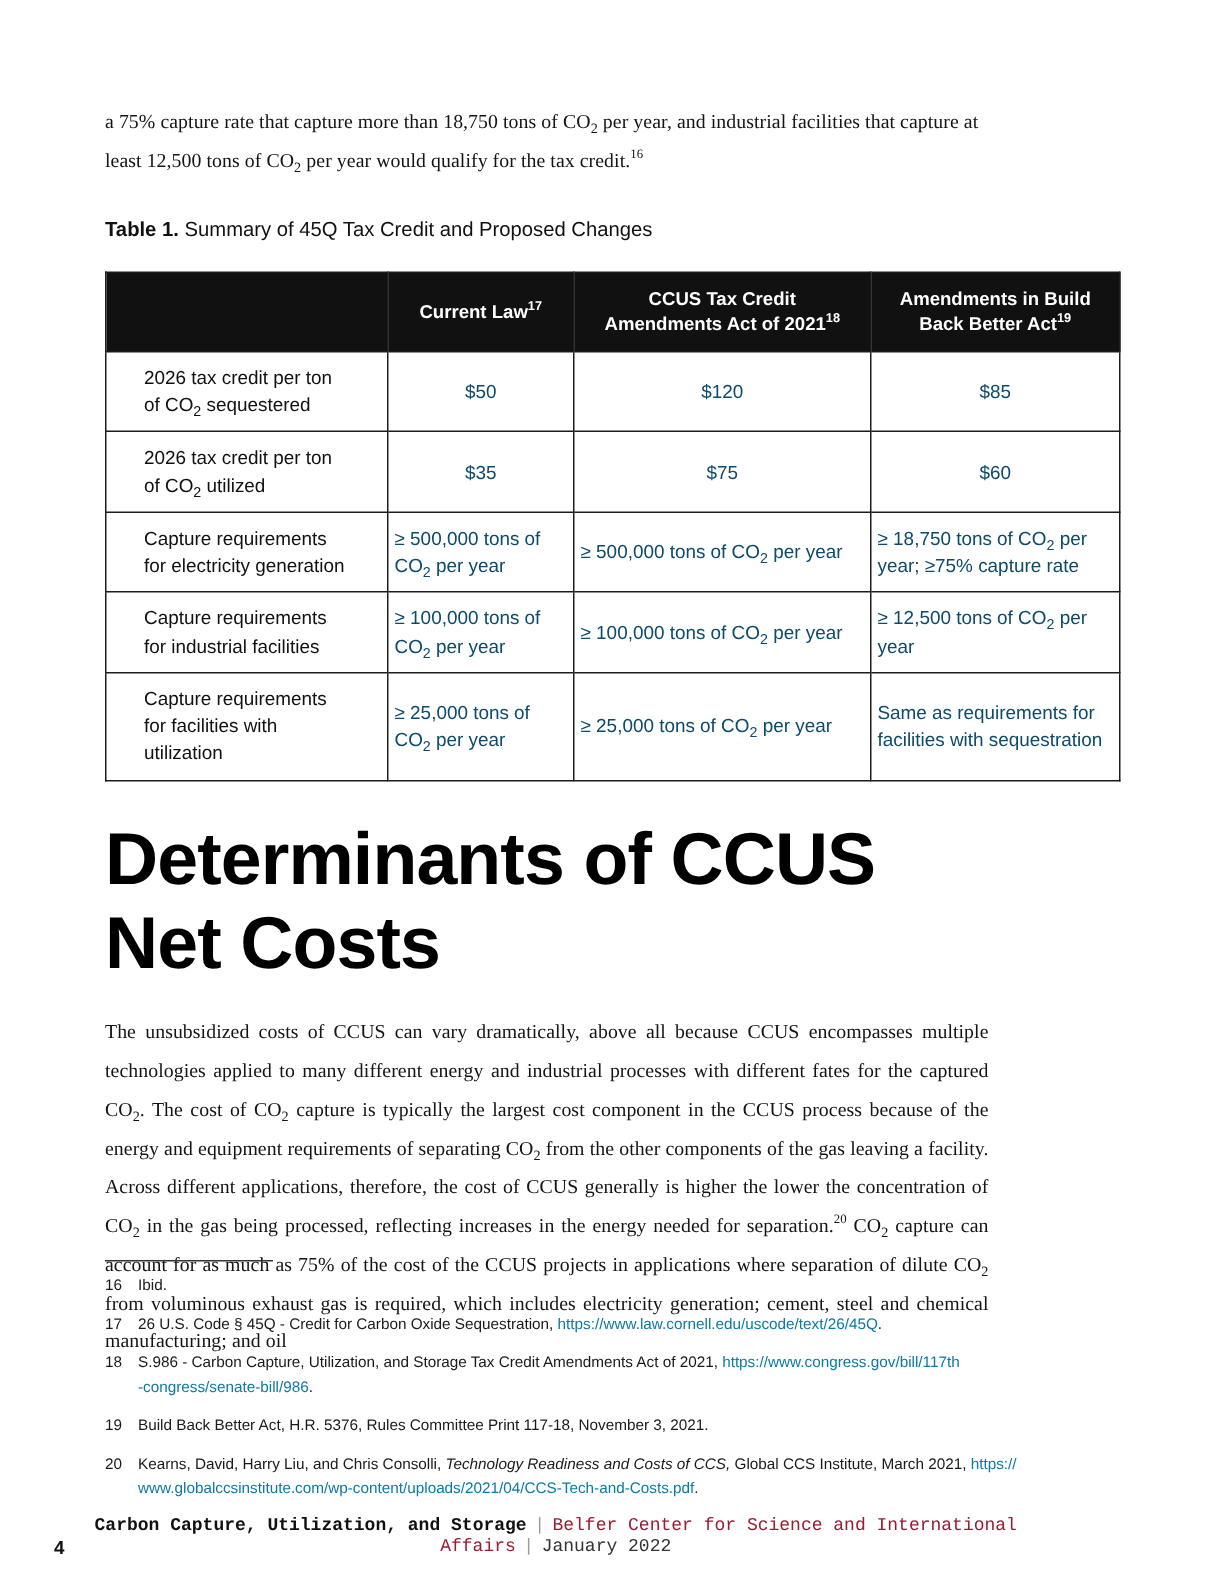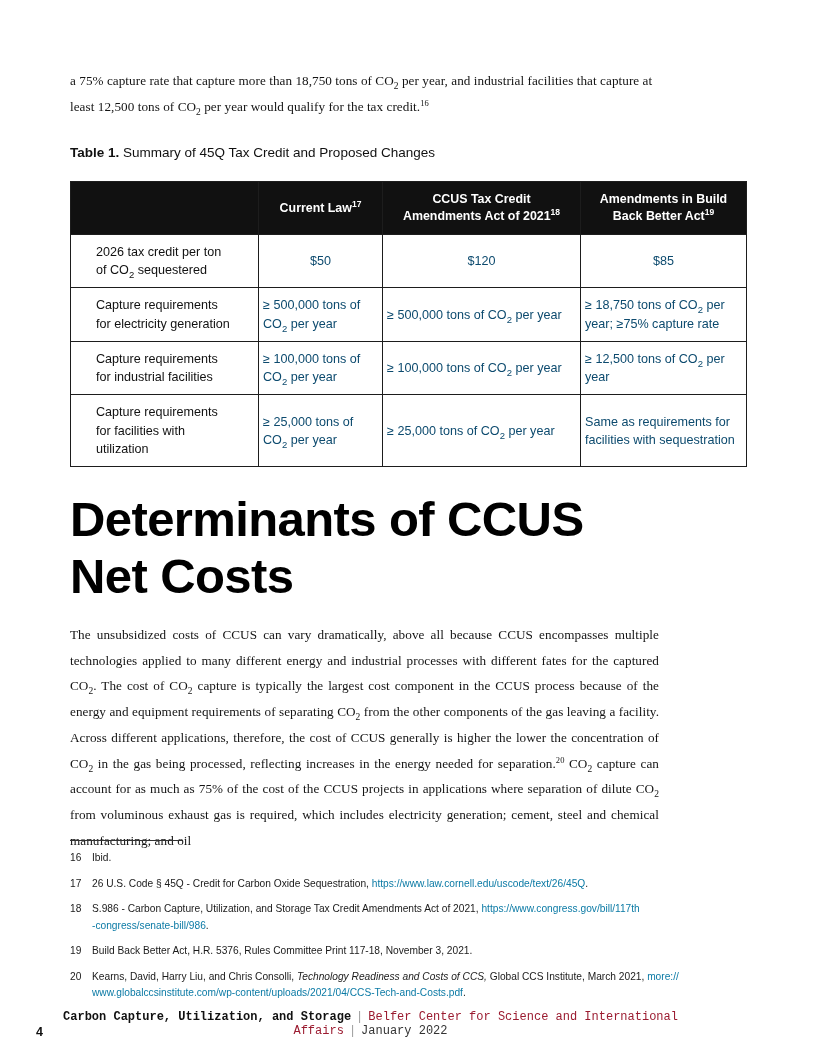--- a/index.html
+++ b/index.html
@@ -239,20 +239,26 @@
     </thead>
     <tbody>
 
       <tr>
         <td class="rowlabel"><span>2026 tax credit per ton of CO</span><span class="sub">2</span><span> sequestered</span></td>
         <td class="val">$50</td>
         <td class="val">$120</td>
         <td class="val">$85</td>
       </tr>
 
+      <tr>
+        <td class="rowlabel"><span>2026 tax credit per ton of CO</span><span class="sub">2</span><span> utilized</span></td>
+        <td class="val">$35</td>
+        <td class="val">$75</td>
+        <td class="val">$60</td>
+      </tr>
 
 
 
       <tr>
         <td class="rowlabel">Capture requirements for electricity generation</td>
         <td class="val left"><span>≥ 500,000 tons of CO</span><span class="sub">2</span><span> per year</span></td>
         <td class="val left"><span>≥ 500,000 tons of CO</span><span class="sub">2</span><span> per year</span></td>
         <td class="val left"><span>≥ 18,750 tons of CO</span><span class="sub">2</span><span> per year; ≥75% capture rate</span></td>
       </tr>
 
@@ -290,21 +296,21 @@
     <div class="fn">
       <div class="fn-num">18</div>
       <div class="fn-text"><span>S.986 - Carbon Capture, Utilization, and Storage Tax Credit Amendments Act of 2021,  </span><span class="fn-link">https://www.congress.gov/bill/117th</span><br><span class="fn-link">-congress/senate-bill/986</span><span>.</span></div>
     </div>
     <div class="fn">
       <div class="fn-num">19</div>
       <div class="fn-text"><span>Build Back Better Act, H.R. 5376, Rules Committee Print 117-18, November 3, 2021.</span></div>
     </div>
     <div class="fn">
       <div class="fn-num">20</div>
-      <div class="fn-text"><span>Kearns, David, Harry Liu, and Chris Consolli, </span><i>Technology Readiness and Costs of CCS,</i><span> Global CCS Institute, March 2021, </span><span class="fn-link">more://</span><br><span class="fn-link">www.globalccsinstitute.com/wp-content/uploads/2021/04/CCS-Tech-and-Costs.pdf</span><span>.</span></div>
+      <div class="fn-text"><span>Kearns, David, Harry Liu, and Chris Consolli, </span><i>Technology Readiness and Costs of CCS,</i><span> Global CCS Institute, March 2021, </span><span class="fn-link">https://</span><br><span class="fn-link">www.globalccsinstitute.com/wp-content/uploads/2021/04/CCS-Tech-and-Costs.pdf</span><span>.</span></div>
     </div>
   </div>
 
   <div class="footer">
     <div class="footer-pagenum">4</div>
     <div class="footer-center">
       <span class="strong">Carbon Capture, Utilization, and Storage</span><span class="sep">|</span><span class="brand">Belfer Center for Science and International Affairs</span><span class="sep">|</span><span class="date">January 2022</span>
     </div>
   </div>
 

